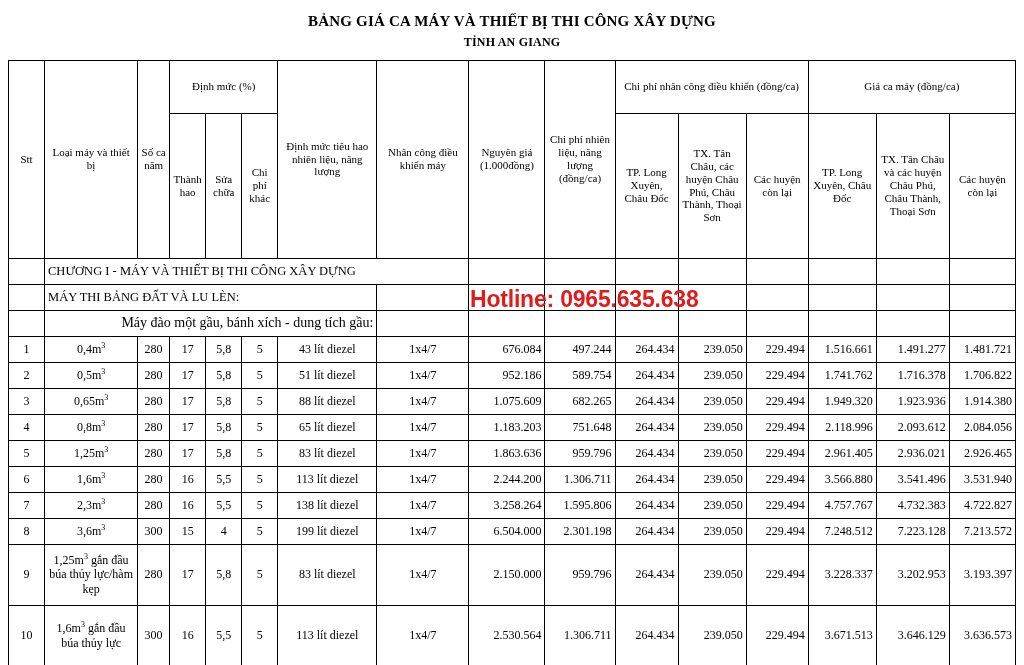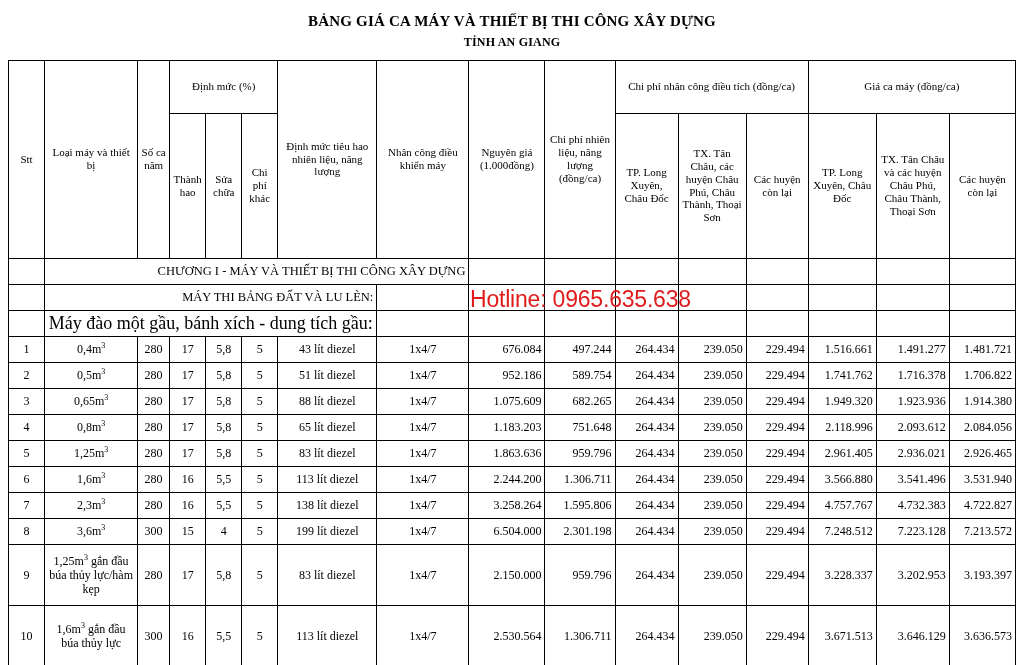--- a/index.html
+++ b/index.html
@@ -57,31 +57,31 @@
     font-size: 11px;
     font-weight: normal;
   }
   
   thead tr.h-top th { height: 48px; }
   thead tr.h-bot th { height: 140px; }
 
   
   td.section {
     font-weight: bold;
-    text-align: right;
+    text-align: left;
     font-size: 12.5px;
     padding-left: 5px;
     height: 21px;
     white-space: nowrap;
     margin-top: 17px;
   }
   td.section-sub {
     font-weight: bold;
-    text-align: center;
-    font-size: 18px;
+    text-align: right;
+    font-size: 14px;
     padding-left: 5px;
     height: 21px;
     white-space: nowrap;
   }
   tr.section-row td { height: 21px; }
 
   
   td.c { text-align: center; }
   td.r { text-align: right; padding-right: 5px; }
   td.name { text-align: center; margin-top: 20px; }
@@ -89,21 +89,21 @@
   tr.data-row.tall td { height: 56px; }
 
   sup { font-size: 8px; vertical-align: super; line-height: 0; }
 
   
   .hotline {
     position: absolute;
     left: 470px;
     top: 288px;
     font-family: "Liberation Sans", "DejaVu Sans", sans-serif;
-    font-weight: normal;
+    font-weight: bold;
     font-size: 23px;
     color: #e01b1b;
     letter-spacing: -0.2px;
     white-space: nowrap;
     z-index: 5;
     line-height: 1;
   }
 </style>
 </head>
 <body>
@@ -136,21 +136,21 @@
     <thead>
       <tr class="h-top">
         <th rowspan="2">Stt</th>
         <th rowspan="2">Loại máy và thiết bị</th>
         <th rowspan="2">Số ca năm</th>
         <th colspan="3">Định mức (%)</th>
         <th rowspan="2">Định mức tiêu hao nhiên liệu, năng lượng</th>
         <th rowspan="2">Nhân công điều khiển máy</th>
         <th rowspan="2">Nguyên giá (1.000đồng)</th>
         <th rowspan="2">Chi phí nhiên liệu, năng lượng (đồng/ca)</th>
-        <th colspan="3">Chi phí nhân công điều tích (đồng/ca)</th>
+        <th colspan="3">Chi phí nhân công điều khiển (đồng/ca)</th>
         <th colspan="3">Giá ca máy (đồng/ca)</th>
       </tr>
       <tr class="h-bot">
         <th>Thành hao</th>
         <th>Sửa chữa</th>
         <th>Chi phí khác</th>
         <th>TP. Long Xuyên, Châu Đốc</th>
         <th>TX. Tân Châu, các huyện Châu Phú, Châu Thành, Thoại Sơn</th>
         <th>Các huyện còn lại</th>
         <th>TP. Long Xuyên, Châu Đốc</th>

